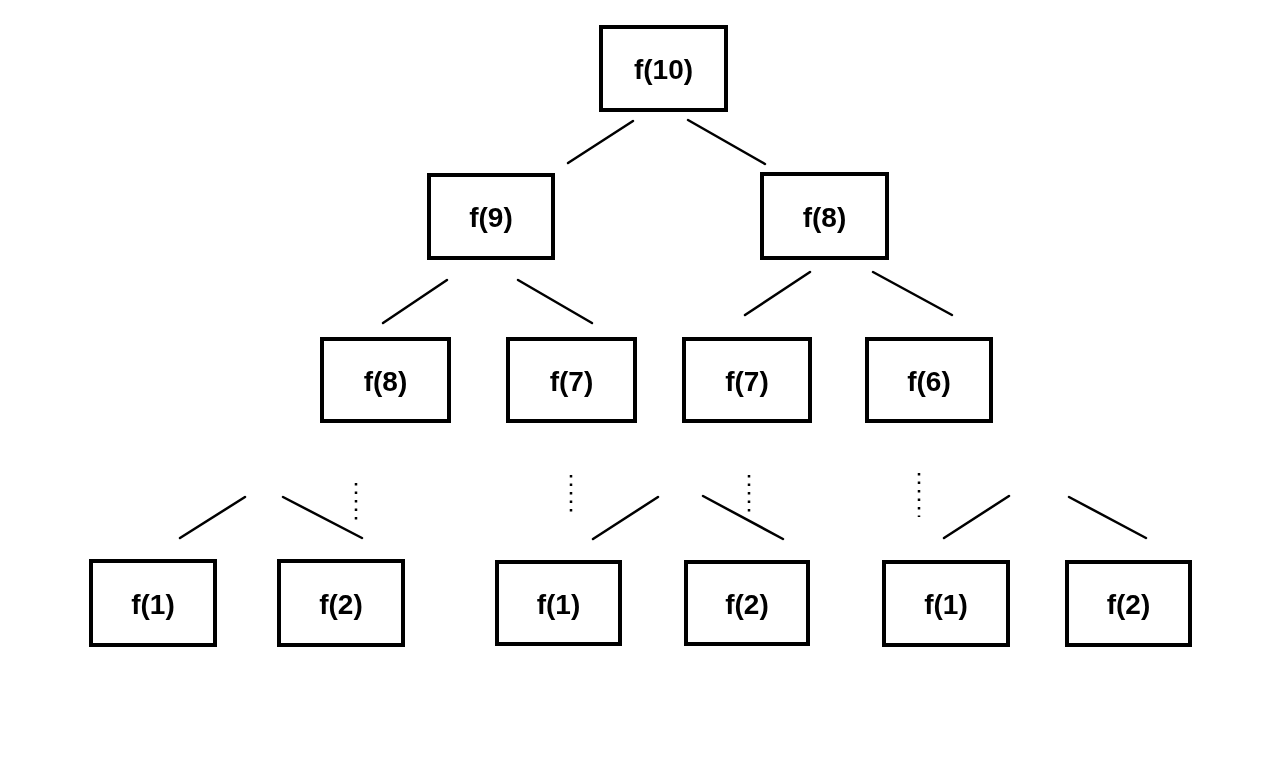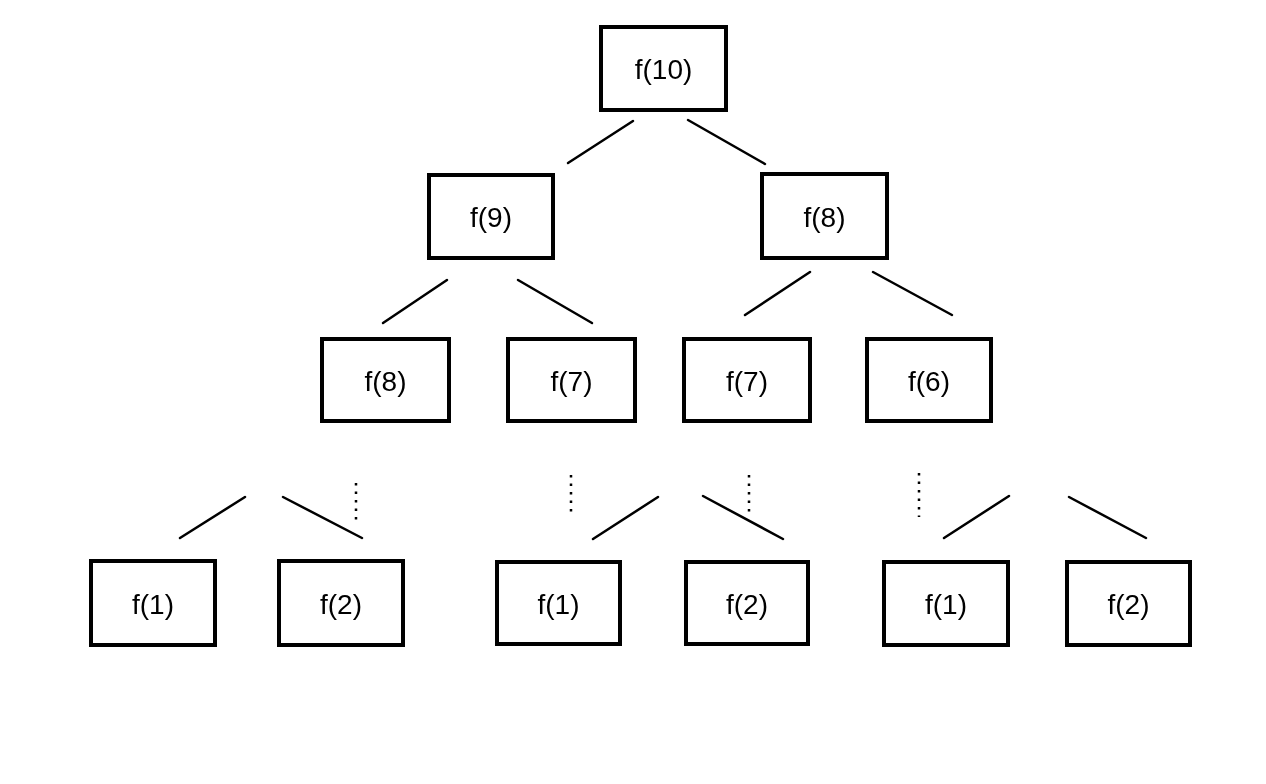--- a/index.html
+++ b/index.html
@@ -7,20 +7,21 @@
     padding: 0;
     background: #ffffff;
   }
   .canvas {
     position: relative;
     width: 1266px;
     height: 784px;
     background: #c4b5fd;
     overflow: hidden;
     font-family: "Liberation Sans", sans-serif;
+    font-weight: bold;
   }
   svg { display: block; }
   .node-box {
     fill: #ffffff;
   }
   .node-label {
     font-family: "Liberation Sans", "DejaVu Sans", sans-serif;
     text-anchor: middle;
   }
 </style>

